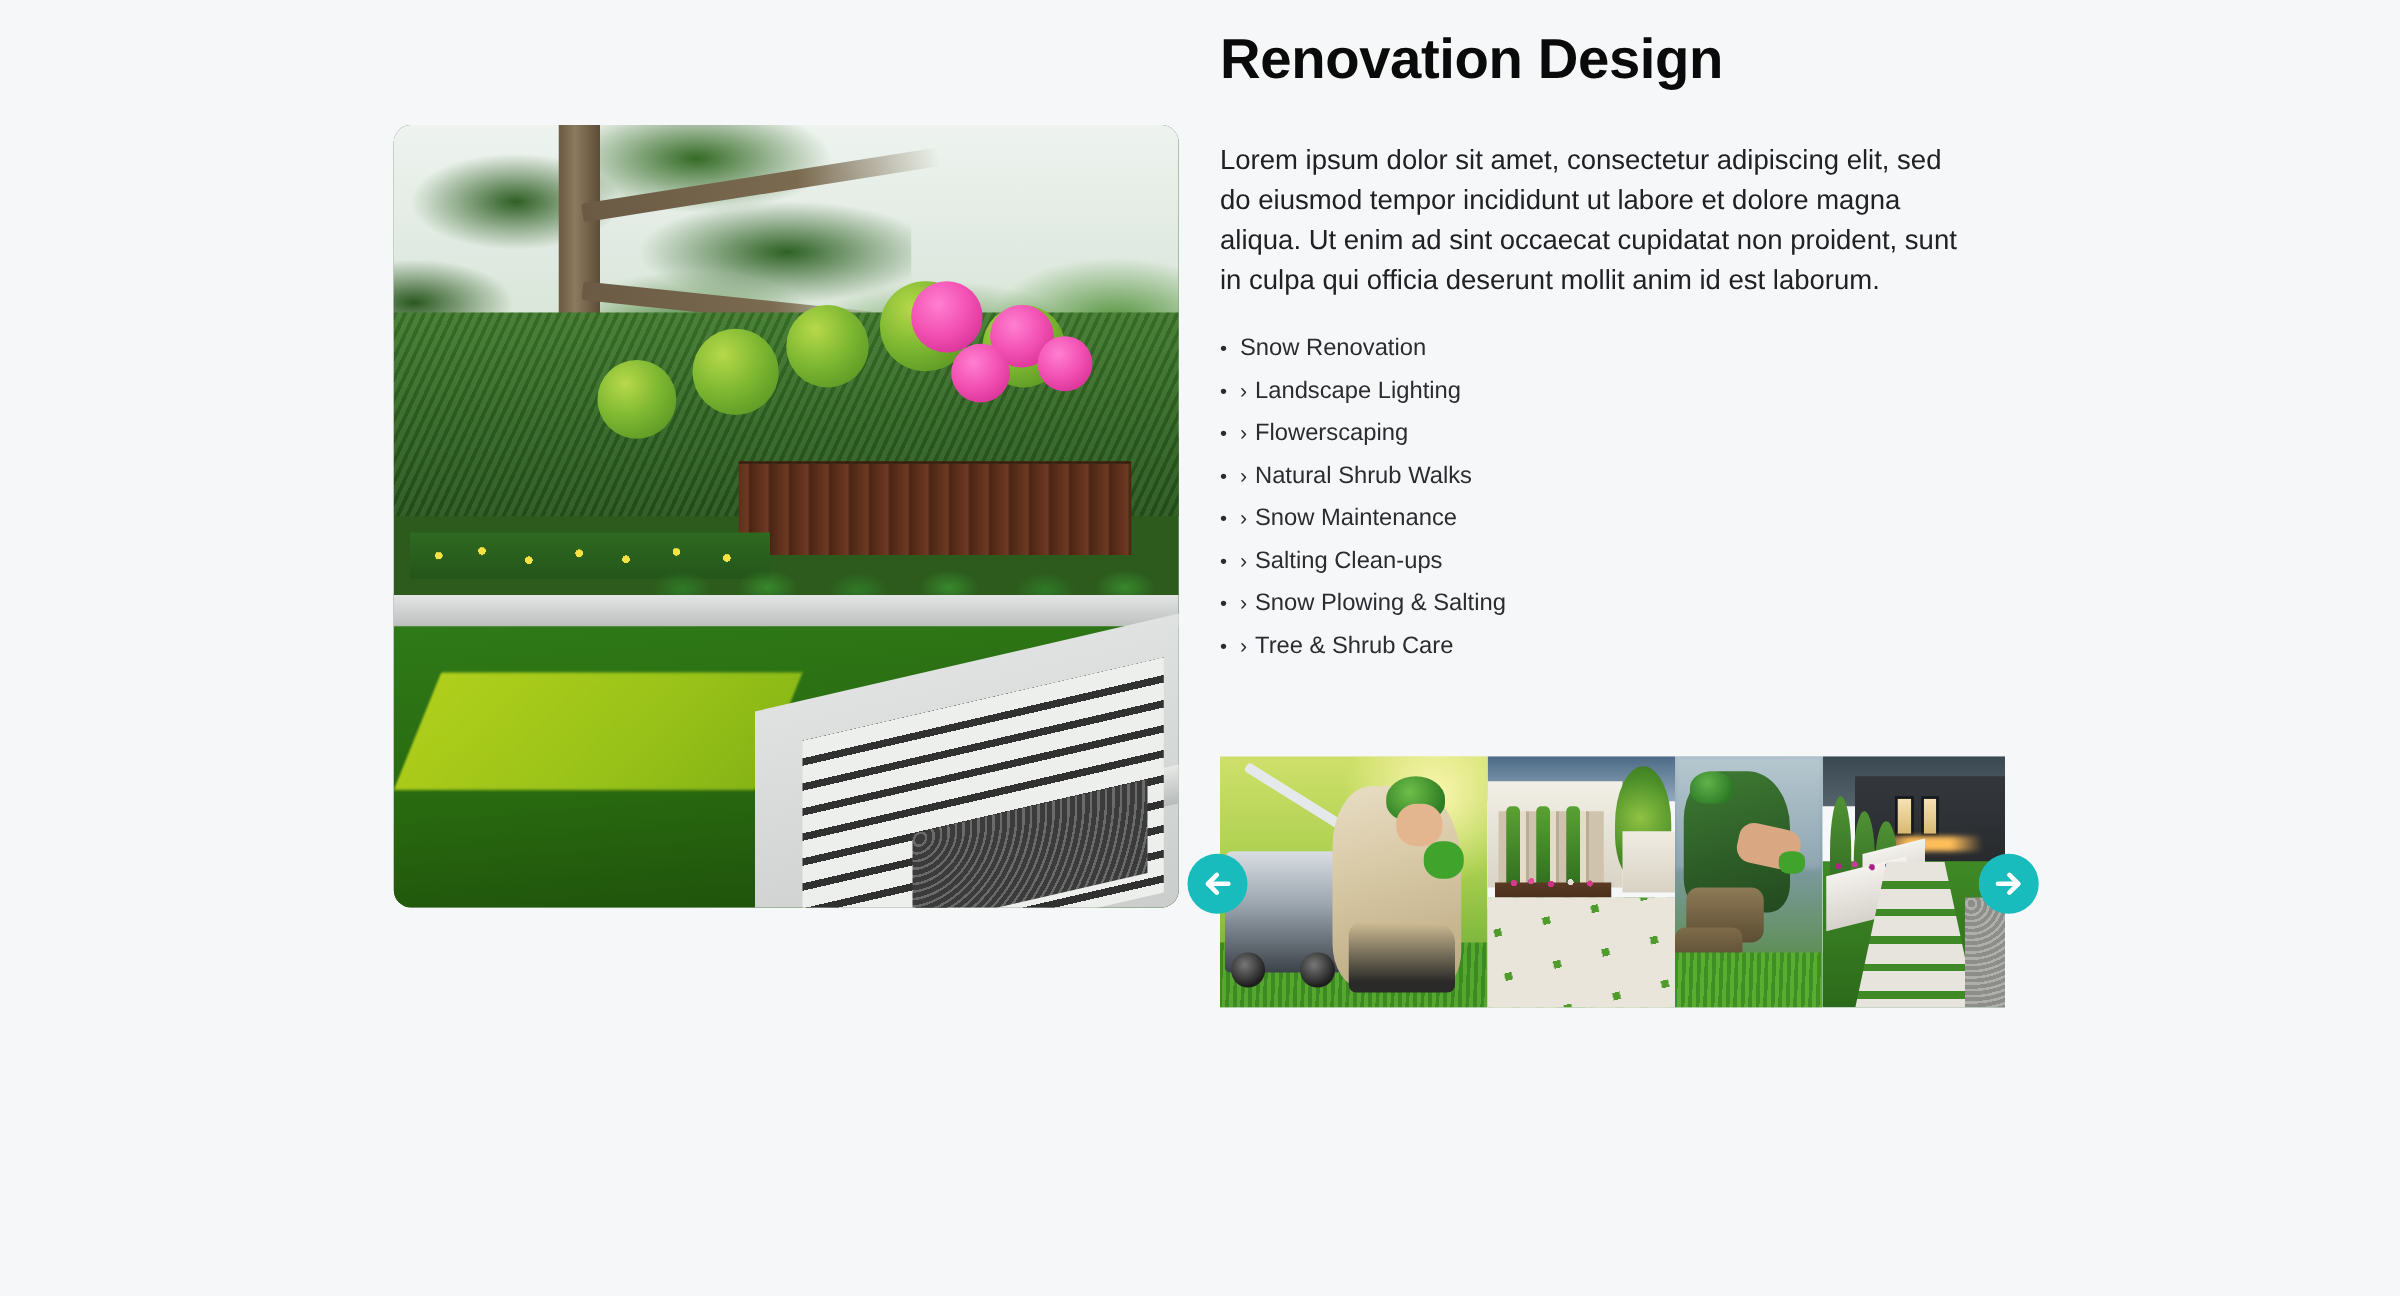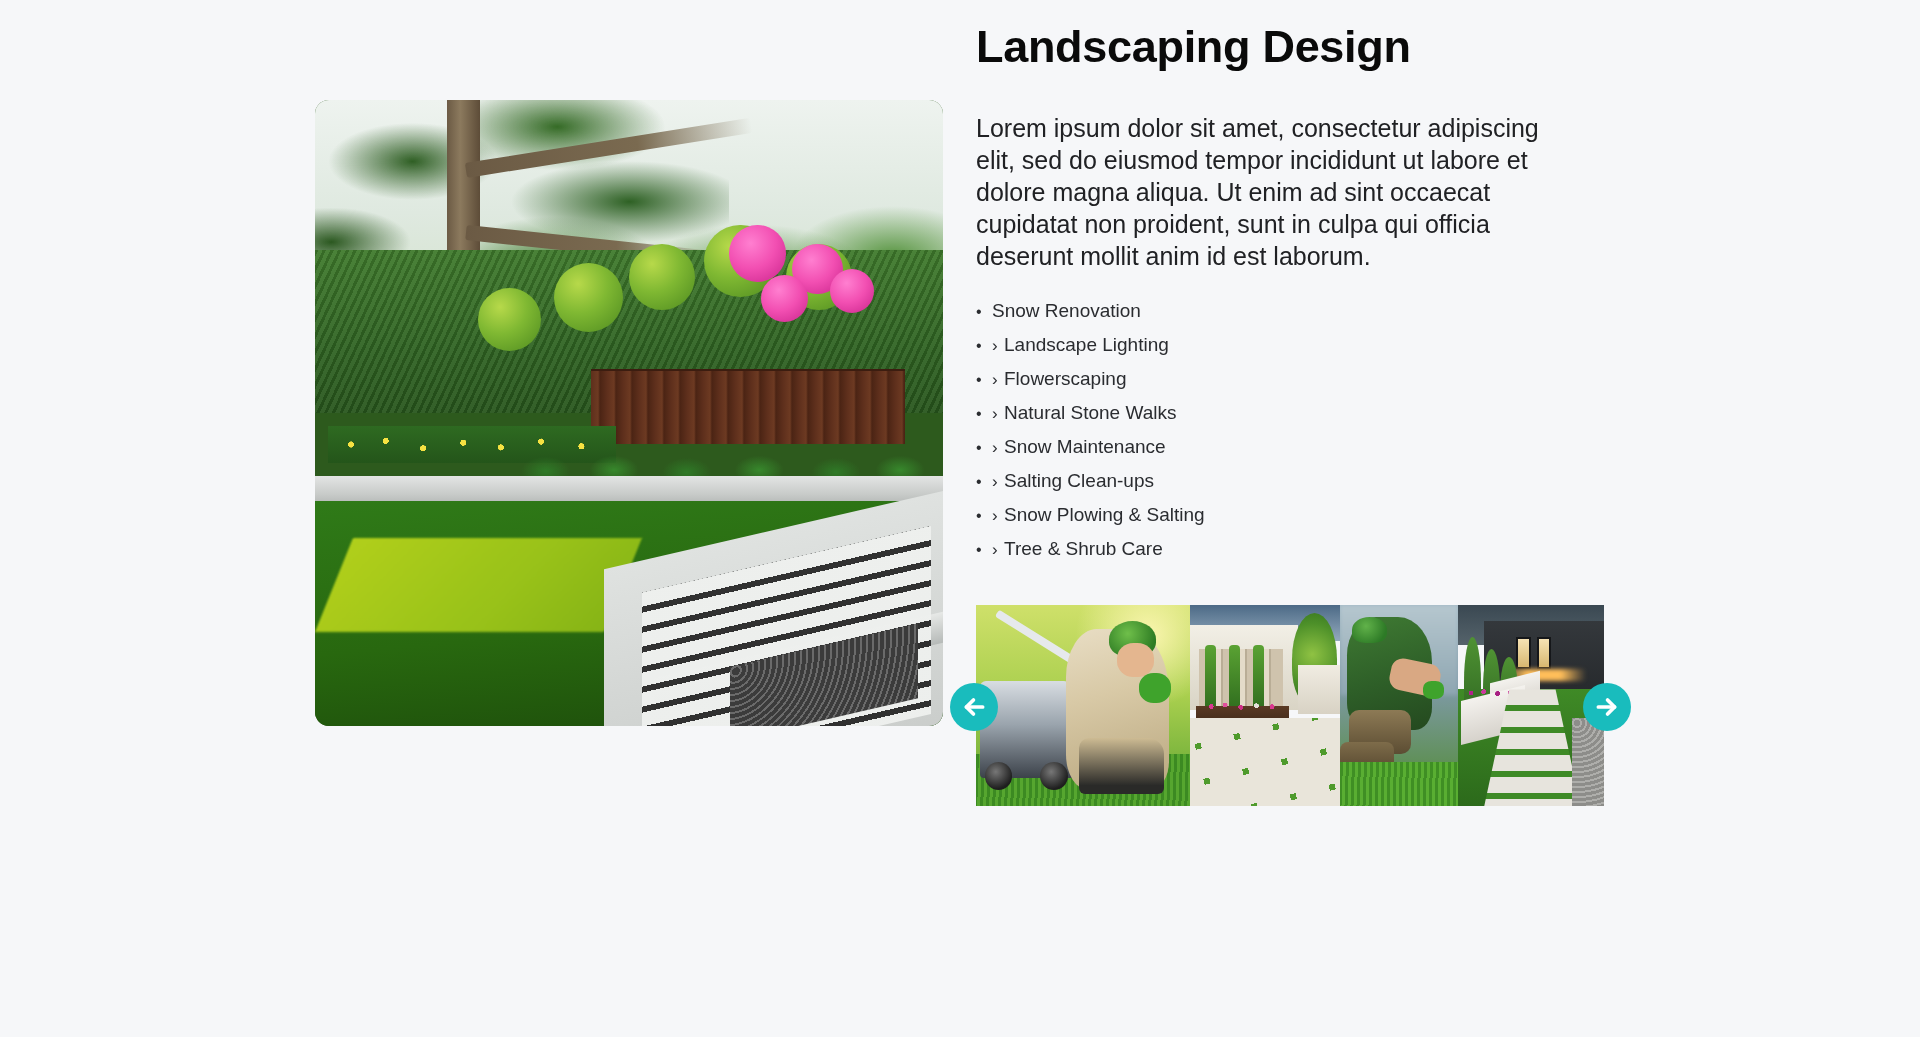--- a/index.html
+++ b/index.html
@@ -177,21 +177,21 @@
     font-size: 45px;
     font-weight: 700;
     line-height: 1.12;
     color: #0a0a0a;
     letter-spacing: -0.3px;
   }
 
   .intro {
     margin-top: 40px;
     width: 600px;
-    font-size: 25px;
+    font-size: 22px;
     line-height: 32px;
     color: #202124;
   }
 
   .service-list {
     margin-top: 22px;
     list-style: none;
   }
   .service-list li {
     display: flex;
@@ -424,21 +424,21 @@
       <div class="h-lawn-light"></div>
       <div class="h-path"></div>
       <div class="h-curb2"></div>
       <div class="h-pavers"></div>
       <div class="h-gravel"></div>
     </div>
   </figure>
 
   <div class="content">
 
-    <h1 class="page-title">Landscaping Design</h1>
+    <h1 class="page-title">Renovation Design</h1>
 
     <p class="intro">Lorem ipsum dolor sit amet, consectetur adipiscing elit, sed do eiusmod tempor incididunt ut labore et dolore magna aliqua. Ut enim ad sint occaecat cupidatat non proident, sunt in culpa qui officia deserunt mollit anim id est laborum.</p>
 
     <ul class="service-list">
       <li>
         <span class="dot">•</span>
         <span class="chev hidden"></span>
         <span class="lbl">Snow Renovation</span>
       </li>
       <li>
@@ -447,21 +447,21 @@
         <span class="lbl">Landscape Lighting</span>
       </li>
       <li>
         <span class="dot">•</span>
         <span class="chev">›</span>
         <span class="lbl">Flowerscaping</span>
       </li>
       <li>
         <span class="dot">•</span>
         <span class="chev">›</span>
-        <span class="lbl">Natural Stone Walks</span>
+        <span class="lbl">Natural Shrub Walks</span>
       </li>
       <li>
         <span class="dot">•</span>
         <span class="chev">›</span>
         <span class="lbl">Snow Maintenance</span>
       </li>
       <li>
         <span class="dot">•</span>
         <span class="chev">›</span>
         <span class="lbl">Salting Clean-ups</span>

